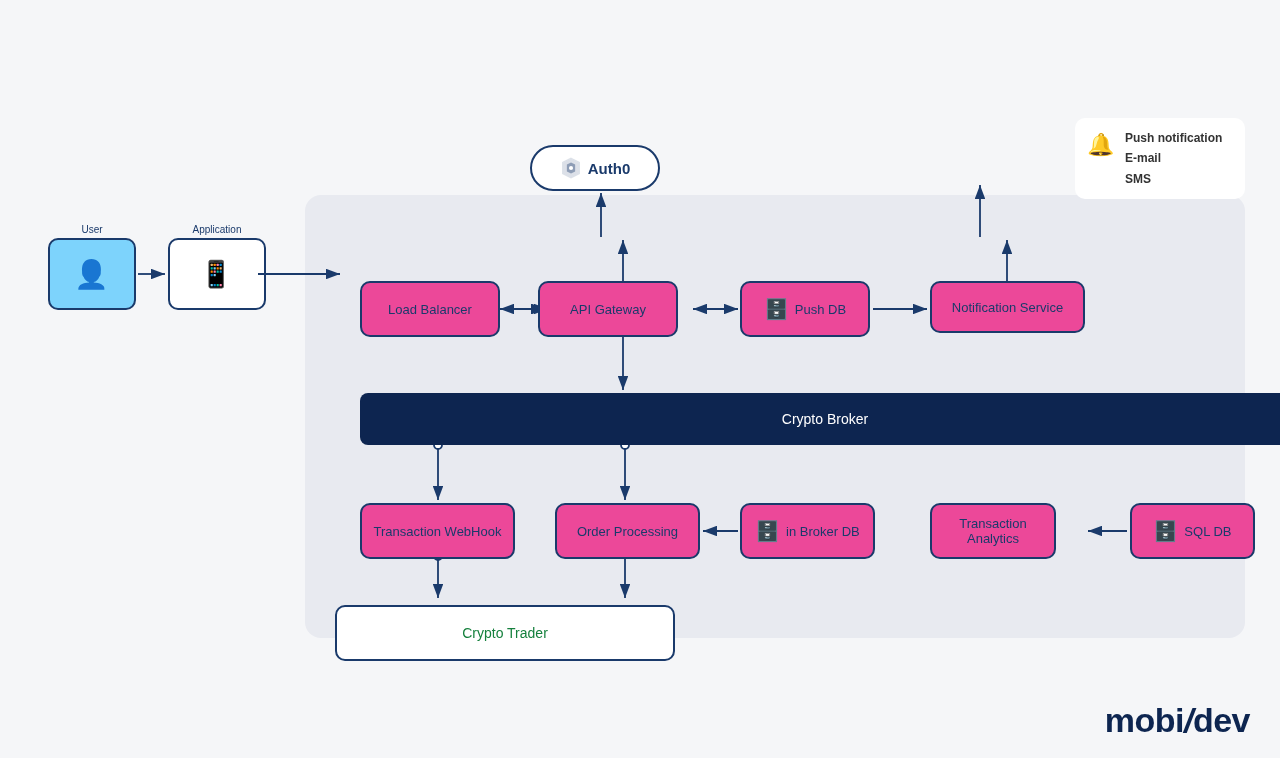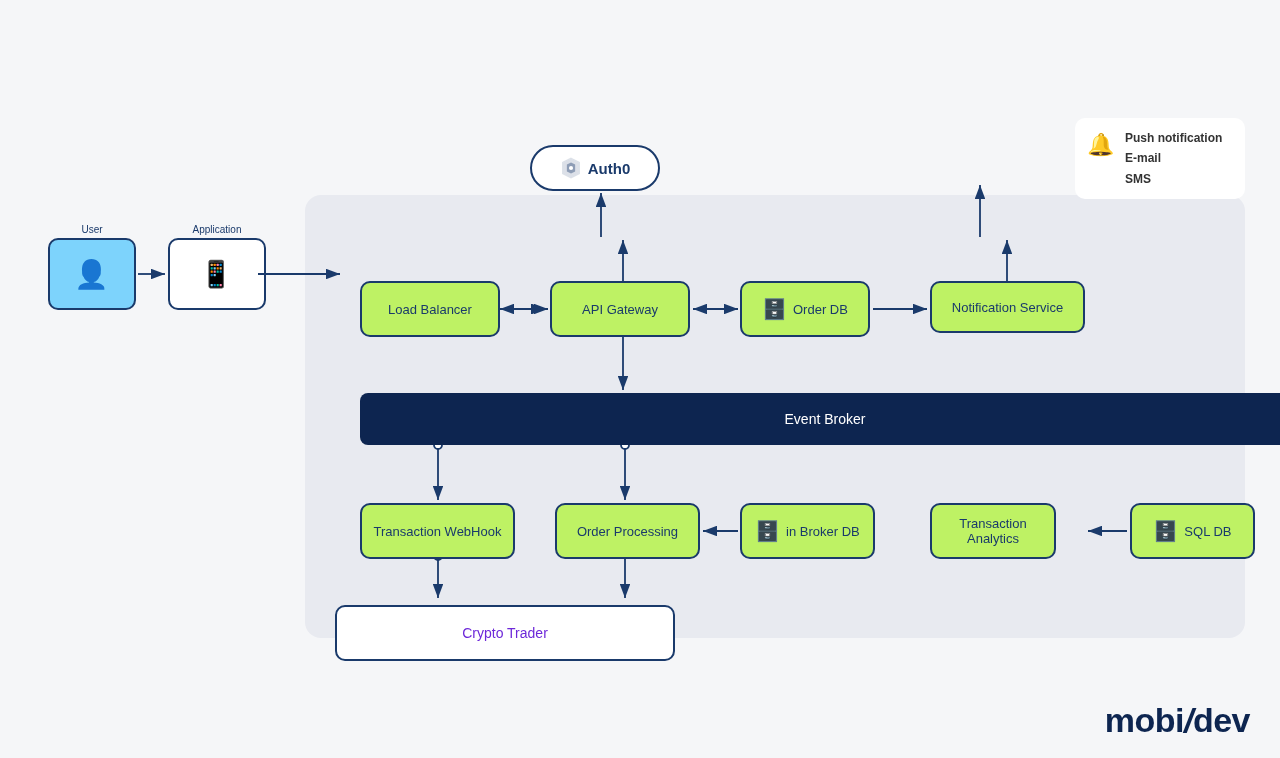--- a/index.html
+++ b/index.html
@@ -29,21 +29,21 @@
       bottom: 80px;
       background: #e8eaf0;
       border-radius: 16px;
     }
 
     
     .node {
       position: absolute;
       border: 2px solid #1a3a6b;
       border-radius: 10px;
-      background: #bef264;
+      background: #ec4899;
       display: flex;
       align-items: center;
       justify-content: center;
       text-align: center;
       font-size: 13px;
       color: #1a3a6b;
       font-weight: 500;
     }
 
     .node-label {
@@ -123,21 +123,21 @@
     .node-lb {
       top: 43px;
       left: 40px;
       width: 140px;
       height: 56px;
     }
 
     
     .node-apigw {
       top: 43px;
-      left: 230px;
+      left: 218px;
       width: 140px;
       height: 56px;
     }
 
     
     .node-userdb {
       top: 43px;
       left: 420px;
       width: 130px;
       height: 56px;
@@ -212,21 +212,21 @@
       left: 315px;
       width: 340px;
       height: 56px;
       border: 2px solid #1a3a6b;
       border-radius: 10px;
       background: white;
       display: flex;
       align-items: center;
       justify-content: center;
       font-size: 14px;
-      color: #6d28d9;
+      color: #15803d;
       font-weight: 500;
     }
 
     
     .arrows-svg {
       position: absolute;
       top: 0;
       left: 0;
       width: 100%;
       height: 100%;
@@ -369,29 +369,29 @@
     <div class="node node-lb">
       <span>Load Balancer</span>
     </div>
 
     <div class="node node-apigw">
       <span>API Gateway</span>
     </div>
 
     <div class="node node-userdb">
       <span class="icon-db">🗄️</span>
-      <span>Order DB</span>
+      <span>Push DB</span>
     </div>
 
     <div class="node node-notif">
       <span>Notification Service</span>
     </div>
 
     <div class="node node-eventbroker">
-      <span>Event Broker</span>
+      <span>Crypto Broker</span>
     </div>
 
     <div class="node node-op">
       <span>Order Processing</span>
     </div>
 
     <div class="node node-twh">
       <span>Transaction WebHook</span>
     </div>
 

